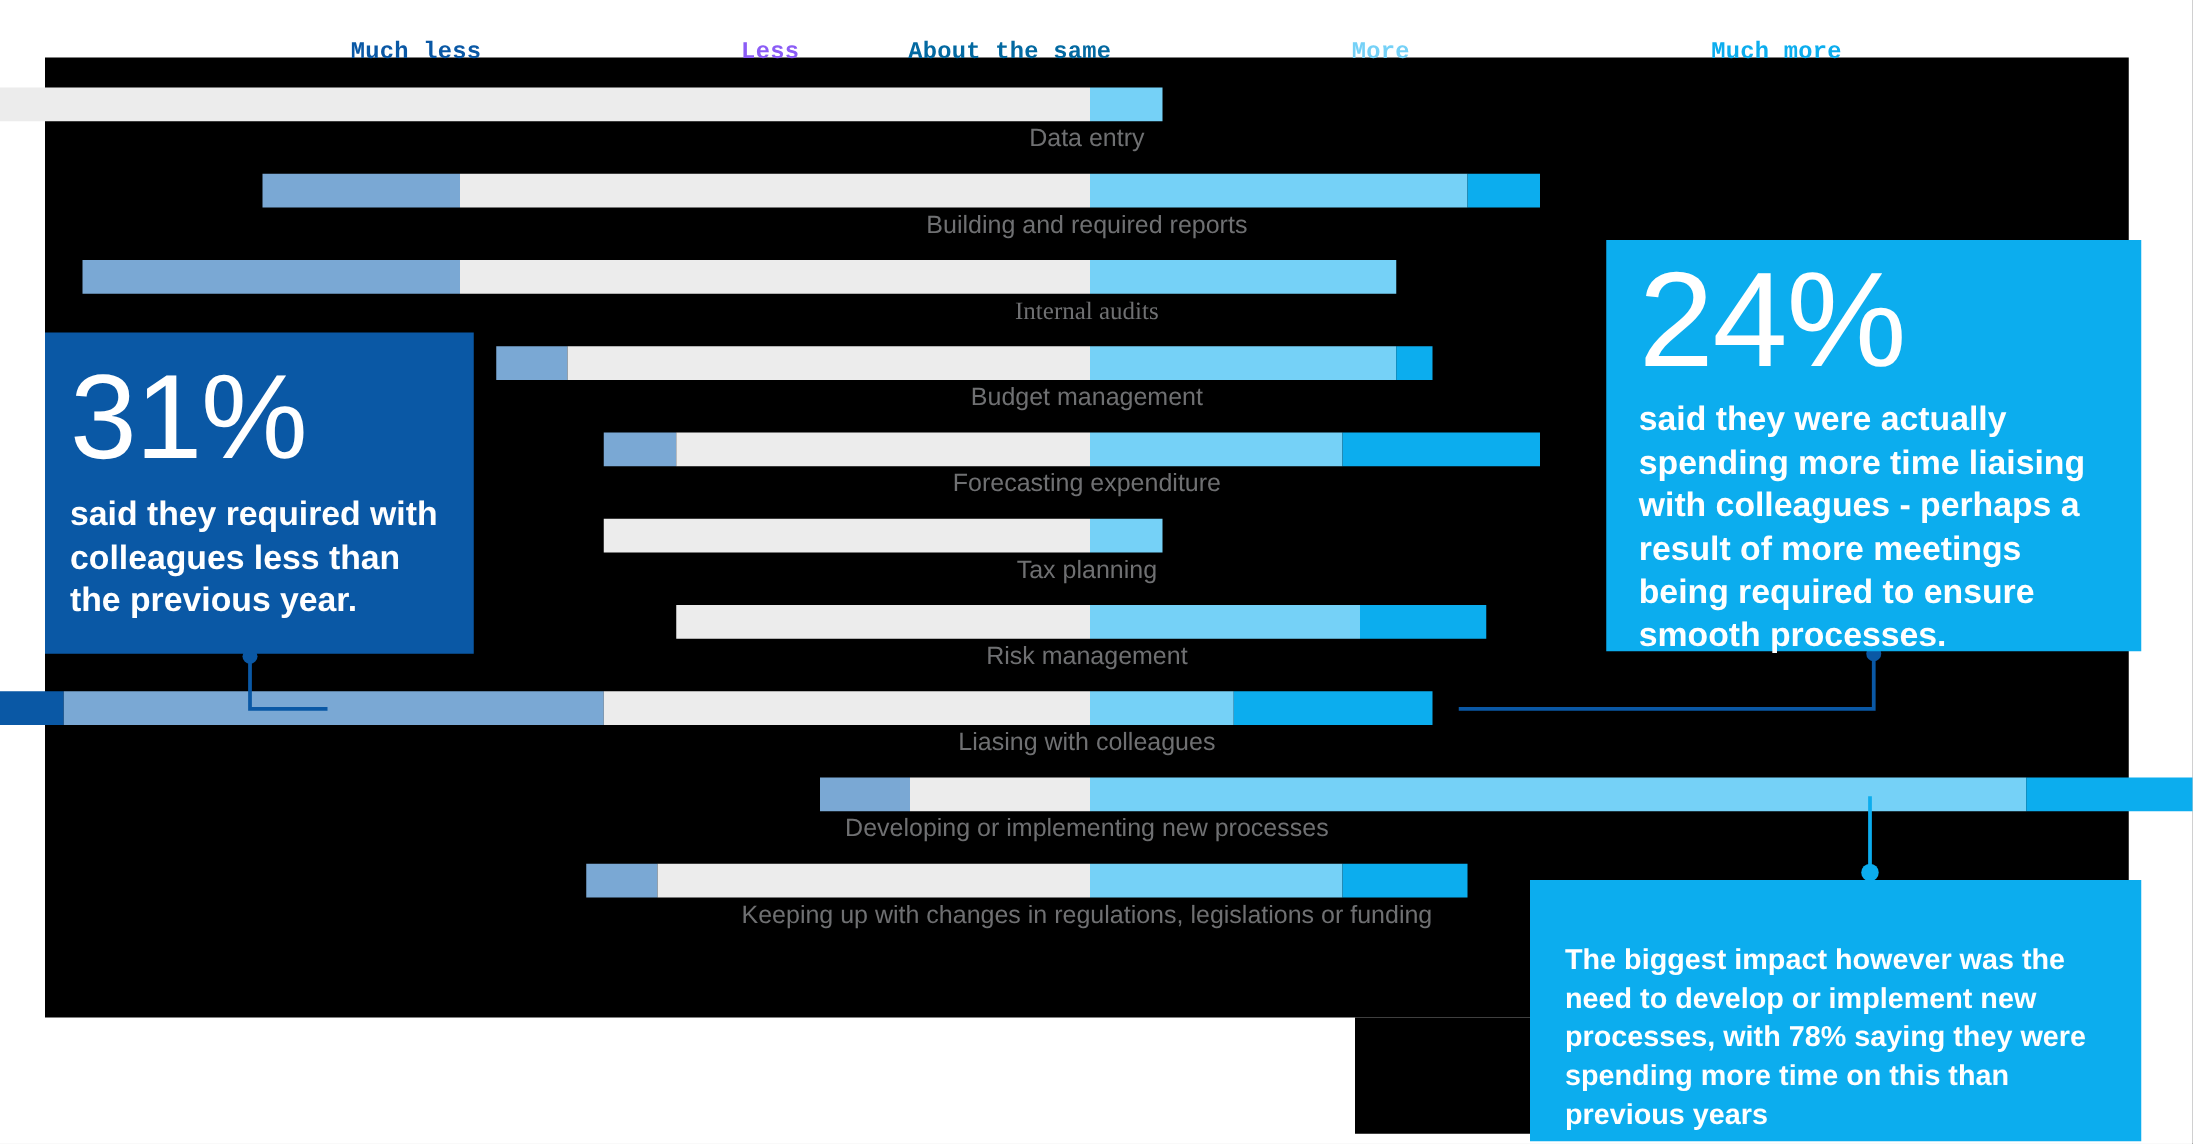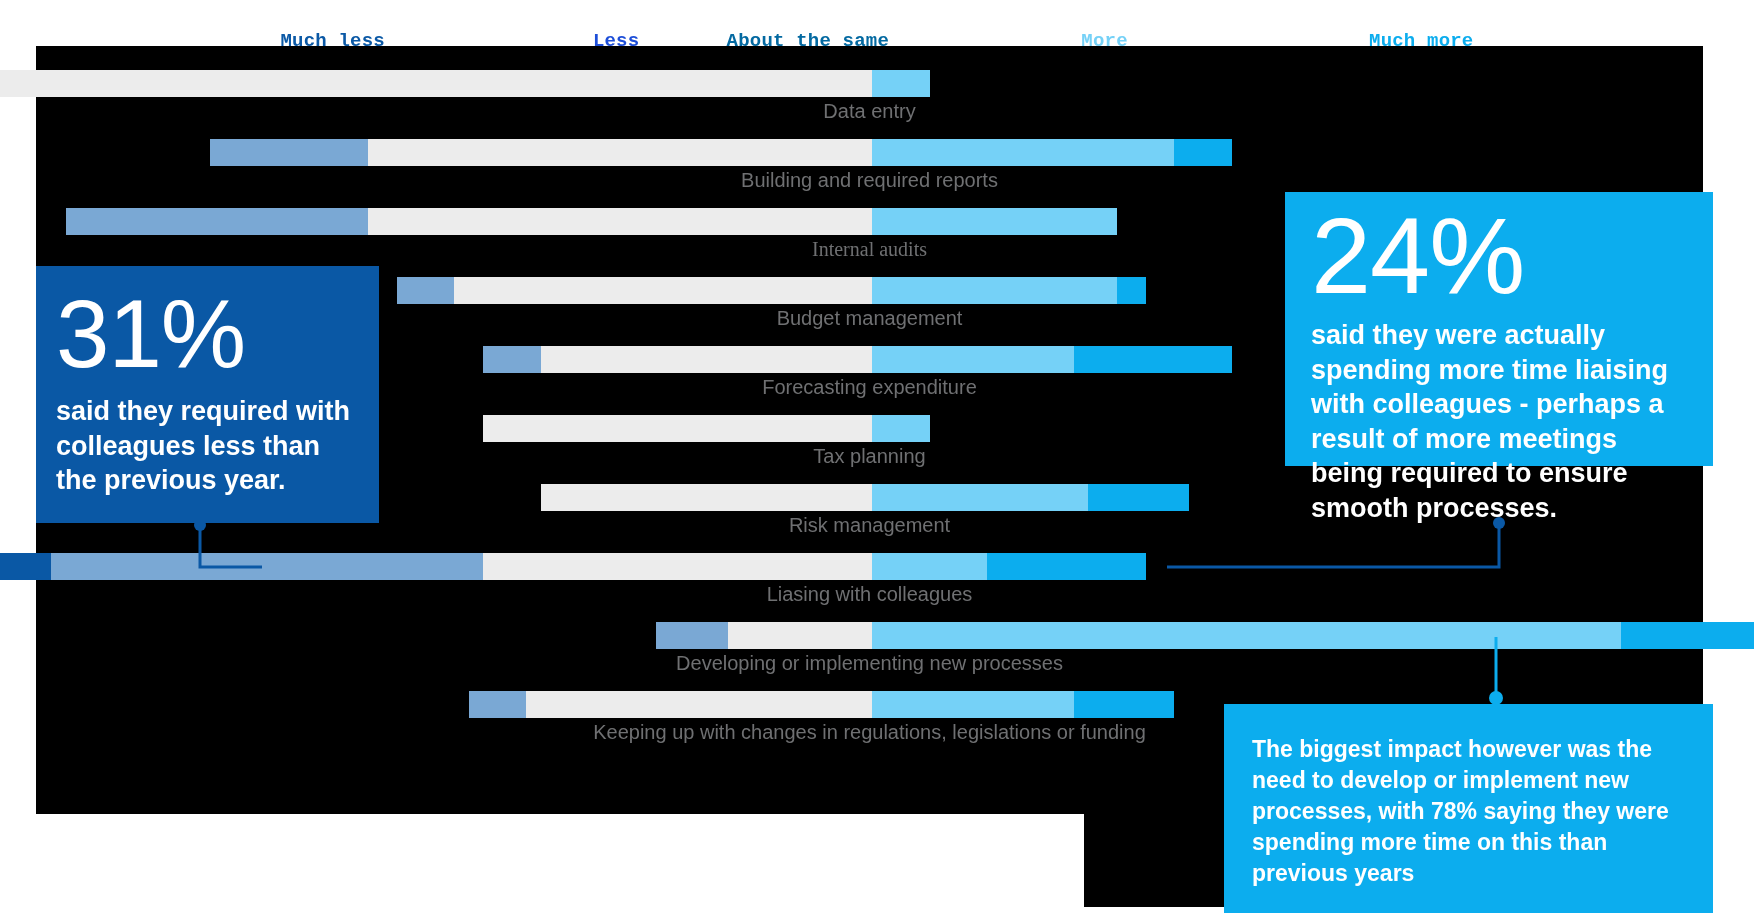--- a/index.html
+++ b/index.html
@@ -110,21 +110,21 @@
     top: 266px;
     width: 343px;
     height: 257px;
     background: #0a58a5;
     padding: 20px 24px 18px 20px;
   }
   .callout-right {
     left: 1285px;
     top: 192px;
     width: 428px;
-    height: 274px;
+    height: 329px;
     background: #0cadee;
     padding: 10px 30px 18px 26px;
   }
   .callout-bottom {
     left: 1224px;
     top: 704px;
     width: 489px;
     height: 209px;
     background: #0cadee;
     padding: 30px 30px 20px 28px;
@@ -144,20 +144,21 @@
   .callout-text {
     font-size: 27px;
     line-height: 1.28;
     color: #ffffff;
     font-weight: 700;
   }
   .callout-bottom .callout-text {
     font-size: 23px;
     line-height: 1.35;
     font-weight: bold;
+    margin-top: 18px;
   }
 
   
   .connectors {
     position: absolute;
     left: 0; top: 0;
     width: 1754px;
     height: 915px;
     pointer-events: none;
   }
@@ -176,21 +177,21 @@
 </head>
 <body>
 
 <div id="stage">
 
   <div class="panel-main"></div>
   <div class="panel-foot"></div>
 
   <div class="legend" id="legend">
       <div class="legend-item" style="left: 17.8%; color: rgb(10, 88, 165);">Much less</div>
-      <div class="legend-item" style="left: 34.8%; color: #1d4ed8;">Less</div>
+      <div class="legend-item" style="left: 34.8%; color: #8b5cf6;">Less</div>
       <div class="legend-item" style="left: 46.3%; color: #0369a1;">About the same</div>
       <div class="legend-item" style="left: 64.1%; color: rgb(117, 209, 247);">More</div>
       <div class="legend-item" style="left: 83.1%; color: rgb(12, 173, 238);">Much more</div>
     </div>
 
   <div class="chart" id="chart">
       <div class="bar-row" style="top: 0px;">
         <div class="bar-track">
           <div class="seg" style="left: -85.6px; width: 921.6px; background: rgb(236, 236, 236);"></div>
           <div class="seg" style="left: 836px; width: 57.6px; background: rgb(117, 209, 247);"></div>

